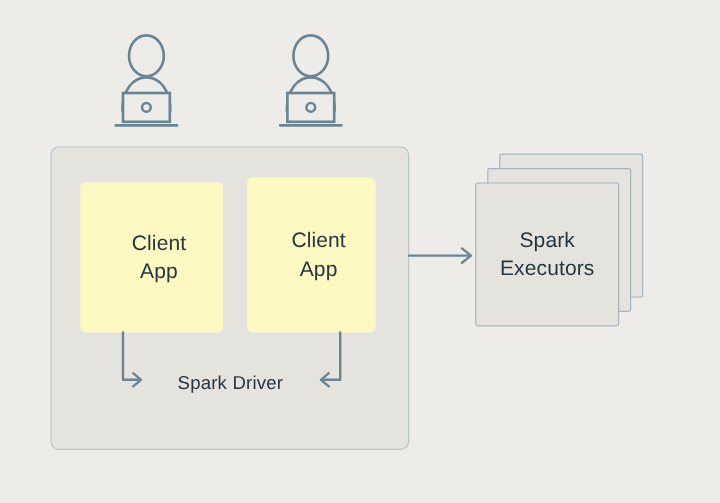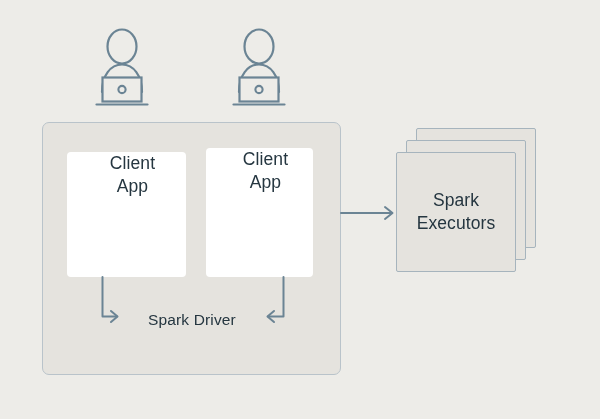--- a/index.html
+++ b/index.html
@@ -38,24 +38,25 @@
     height: 253px;
     background: #e5e3de;
     border: 1.6px solid #b9c3ca;
     border-radius: 7px;
     box-sizing: border-box;
   }
 
   
   .client-app-card {
     position: absolute;
-    background: #ffffff;
+    background: #fef9c3;
     border-radius: 4px;
     box-sizing: border-box;
     display: flex;
+    align-items: center;
     justify-content: center;
     padding-left: 12px;
   }
   .client-app-label {
     font-size: 17.5px;
     line-height: 1.32;
     color: #253640;
     text-align: center;
     font-weight: 400;
     letter-spacing: 0.1px;

